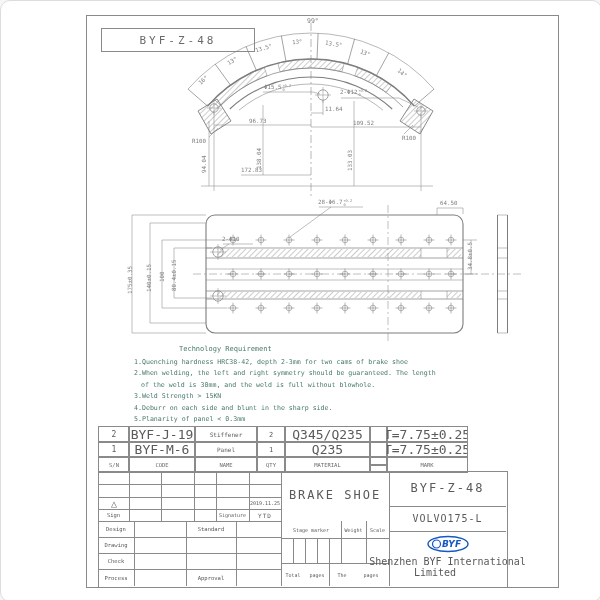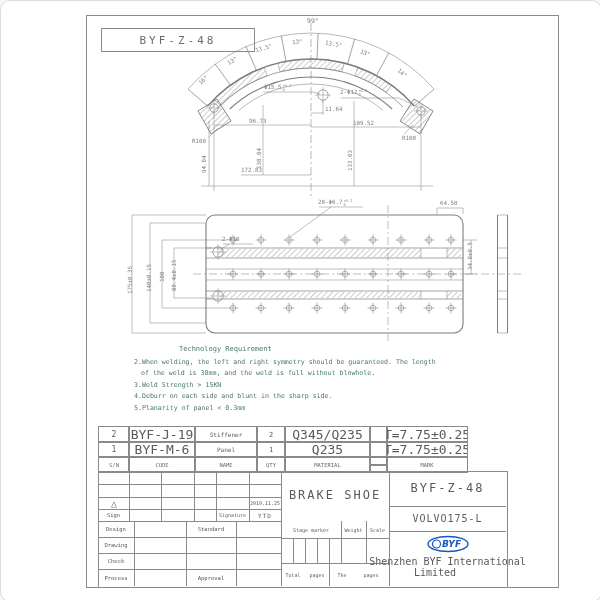--- a/index.html
+++ b/index.html
@@ -220,20 +220,21 @@
   <div class="lbl" style="left:439px;top:199px;">64.50</div>
   <div class="lbl" style="left:221px;top:235px;">2-Φ10</div>
   <div class="lbl rot" style="left:126px;top:293px;">175±0.35</div>
   <div class="lbl rot" style="left:145px;top:291px;">140±0.15</div>
   <div class="lbl rot" style="left:158px;top:281px;">100</div>
   <div class="lbl rot" style="left:170px;top:290px;">80.4±0.15</div>
   <div class="lbl rot" style="left:466px;top:269px;">34.8±0.5</div>
 
   <div class="tech-title" style="left:178px;top:344px;">Technology Requirement</div>
   <div class="tech" style="left:133px;top:356px;">
+    <div>1.Quenching hardness HRC38-42, depth 2-3mm for two cams of brake shoe</div>
     <div>2.When welding, the left and right symmetry should be guaranteed. The length</div>
     <div class="ind">of the weld is 30mm, and the weld is full without blowhole.</div>
     <div>3.Weld Strength &gt; 15KN</div>
     <div>4.Deburr on each side and blunt in the sharp side.</div>
     <div>5.Planarity of panel &lt; 0.3mm</div>
   </div>
 
   <div class="tbox">
 
     <div class="cell f8" style="left:0;top:0;width:30px;height:15px;">2</div>

